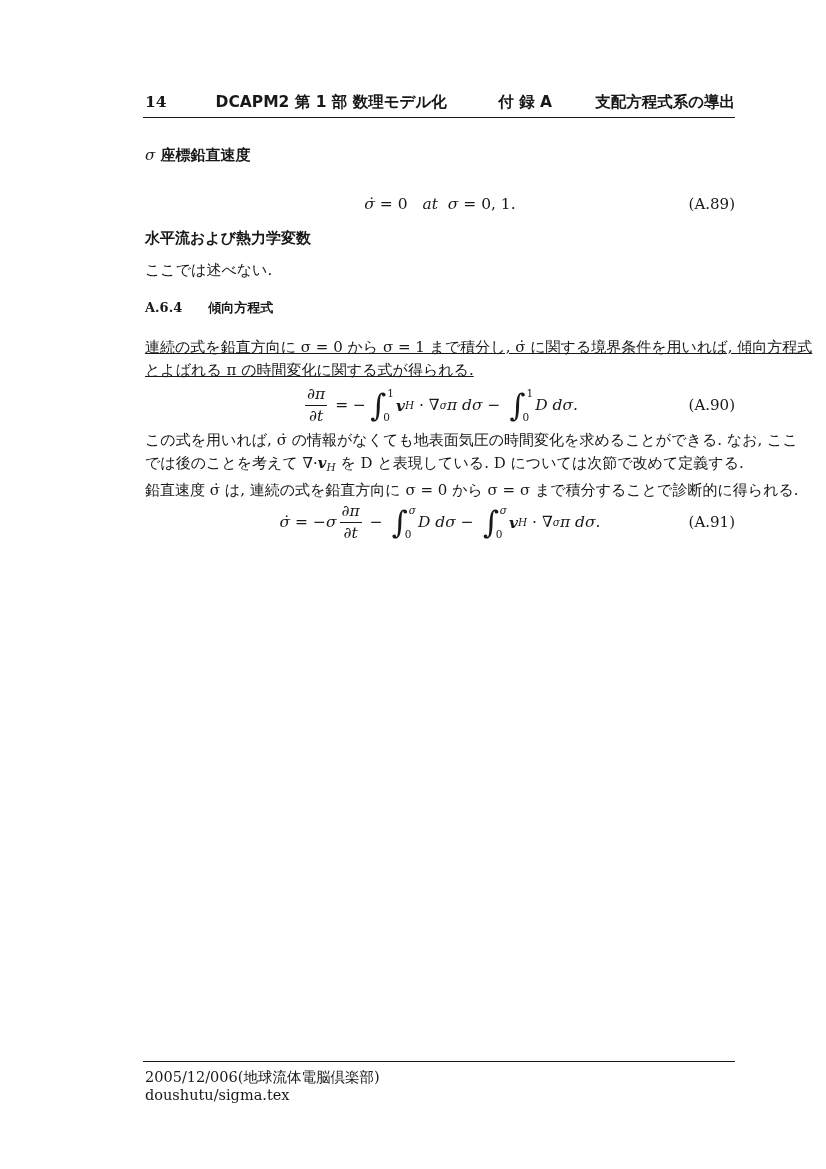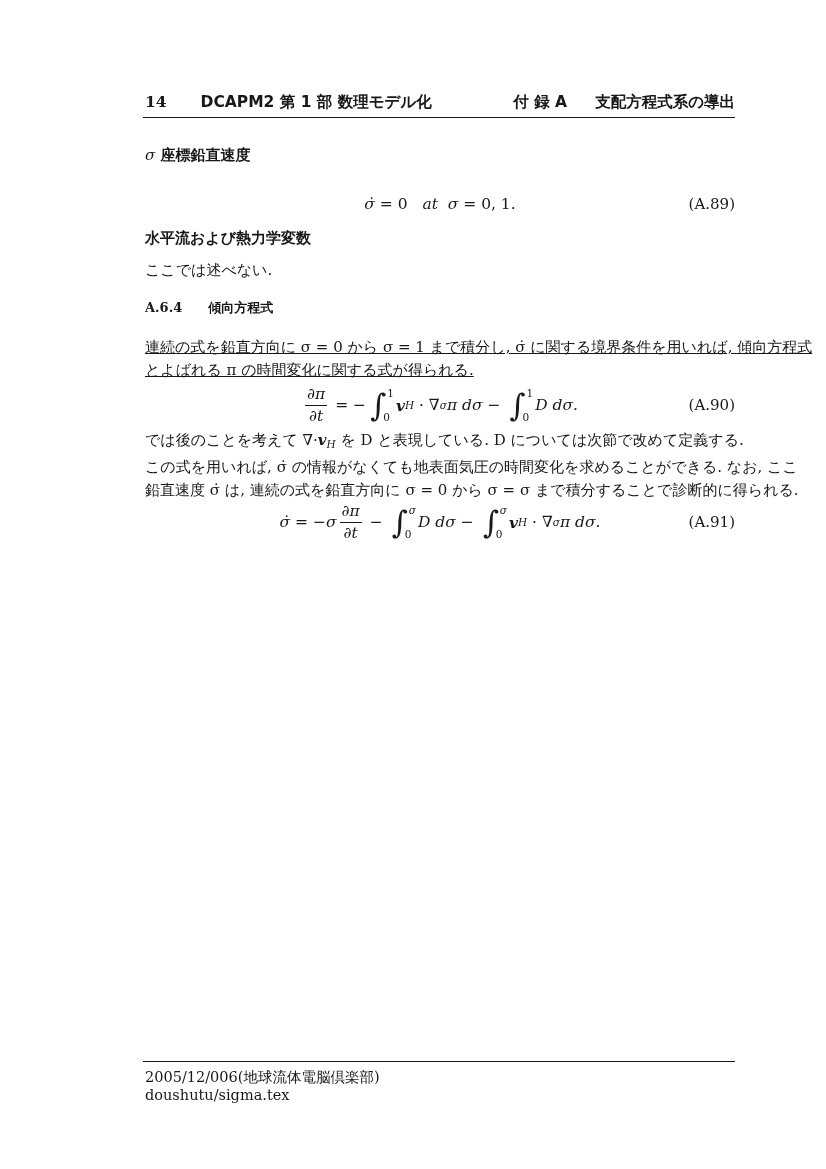--- a/index.html
+++ b/index.html
@@ -11,21 +11,21 @@
     color: #181818;
     font-family: "DejaVu Serif", serif;
     font-size: 15px;
     overflow: hidden;
   }
   .col { position: absolute; left: 145px; width: 590px; }
 
   
   .header { top: 92px; display: flex; justify-content: space-between; align-items: baseline;
             font-weight: bold; font-size: 15.5px; font-family: "DejaVu Sans", sans-serif; }
-  .header .grp { display: flex; align-items: baseline; }
+  .header .grp { display: flex; align-items: baseline; gap: 15px; }
   .header .pgnum { font-family: "DejaVu Serif", serif; margin-right: 34px; }
   .header .rlabel { margin-right: 28px; margin-left: 8px; }
   .rule { position: absolute; left: 143px; width: 592px; height: 1px; background: #181818; }
   .rule-top { top: 117px; }
   .rule-bottom { top: 1061px; }
 
   
   .para-heading { font-weight: bold; font-family: "DejaVu Sans", sans-serif; font-size: 15px; }
   .ph-sigma { top: 146px; }
   .ph-sigma .mi { font-family: "DejaVu Serif", serif; font-weight: normal; }
@@ -126,22 +126,22 @@
           <span class="int-top">1</span>
           <span class="int-bot">0</span>
         </span>
       </span>
       <span class="mi sp">D dσ.</span>
     </span>
     <span class="eq-tag">(A.90)</span>
   </div>
 
   <div class="col para p2">
+    <div class="line">この式を用いれば, σ̇ の情報がなくても地表面気圧の時間変化を求めることができる. なお, ここ</div>
     <div class="line"><span>では後のことを考えて ∇·</span><span class="bi">v</span><sub class="msub">H</sub><span> を D と表現している. D については次節で改めて定義する.</span></div>
-    <div class="line">この式を用いれば, σ̇ の情報がなくても地表面気圧の時間変化を求めることができる. なお, ここ</div>
     <div class="line">鉛直速度 σ̇ は, 連続の式を鉛直方向に σ = 0 から σ = σ まで積分することで診断的に得られる.</div>
   </div>
 
   <div class="col equation eq91">
     <span class="eq-body">
       <span class="mi">σ̇</span><span class="sp"> = −</span><span class="mi">σ</span>
       <span class="frac">
         <span class="frac-num mi">∂π</span>
         <span class="frac-den mi">∂t</span>
       </span>

